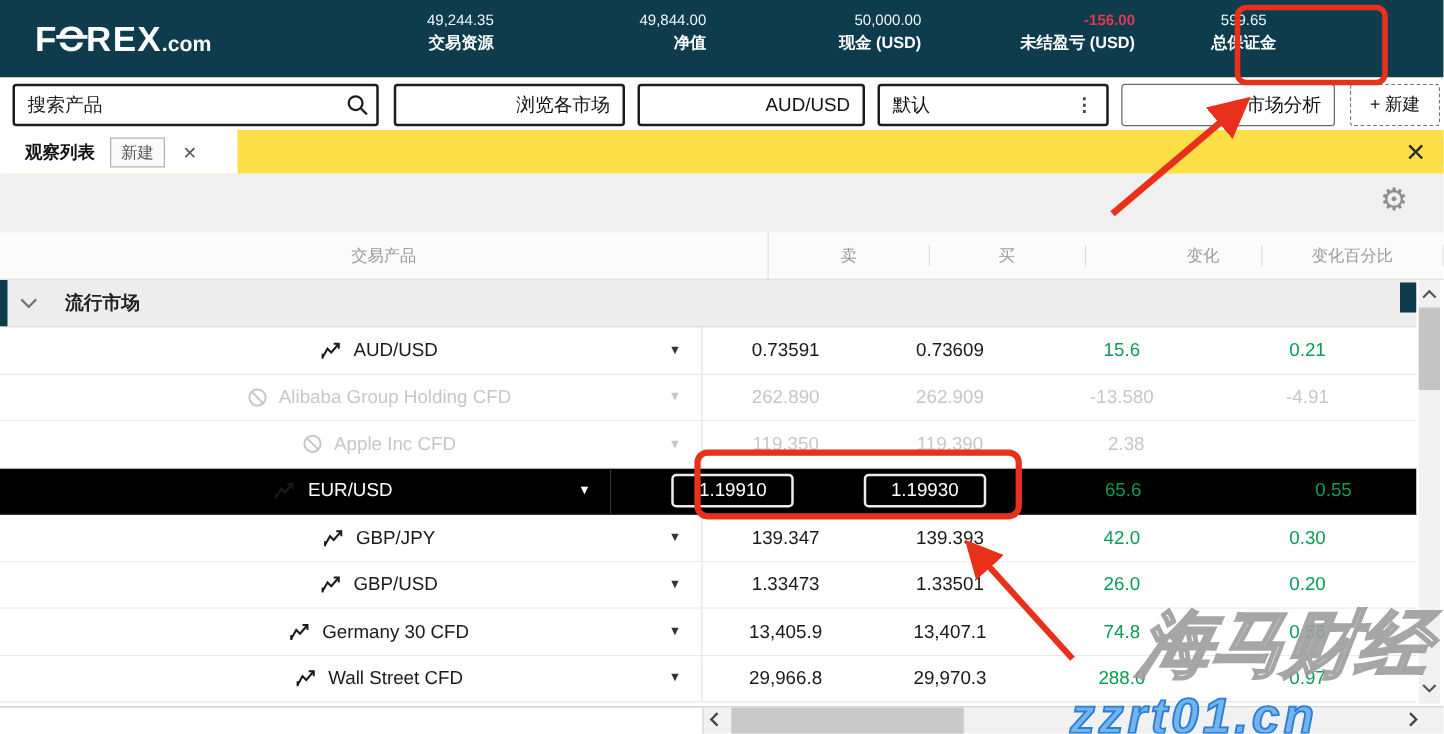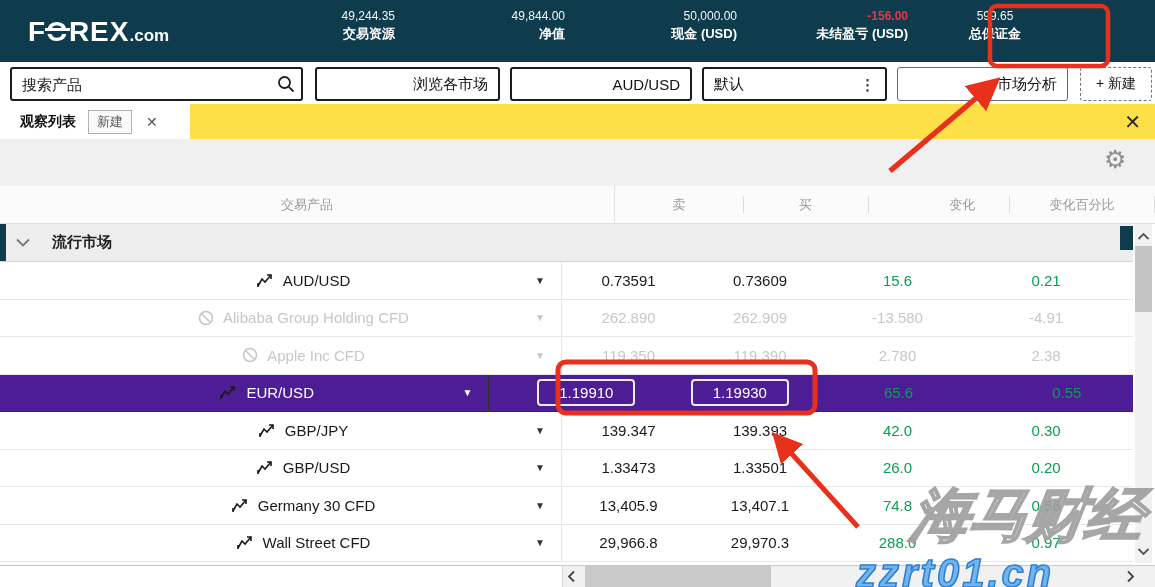--- a/index.html
+++ b/index.html
@@ -64,21 +64,21 @@
   .cell-name { width:562px; height:100%; display:flex; align-items:center; position:relative; border-right:1px solid #e4e4e4; }
   .row-icon { margin-left:46px; display:flex; align-items:center; }
   .icon-chart, .icon-disabled { display:flex; }
   .row:not(.disabled) .icon-disabled { display:none; }
   .cell-name .label { margin-left:9px; font-size:15px; color:#1a1a1a; }
   .caret { position:absolute; right:16px; color:#333; font-size:10px; }
   .cell { display:flex; align-items:center; justify-content:center; font-size:15px; color:#1a1a1a; height:100%; }
   .cell-sell { width:133px; } .cell-buy { width:130px; }
   .cell-change { width:145px; color:#0a9e54; } .cell-pct { width:152px; color:#0a9e54; }
   .row.disabled .label, .row.disabled .cell, .row.disabled .caret { color:#c7c7c7; }
-  .row.selected { background:#4c1d95; border-bottom-color:#303030;gap:39px; }
+  .row.selected { background:#000000; border-bottom-color:#303030;gap:39px; }
   .row.selected .cell-name { border-right-color:#303030; }
   .row.selected .label, .row.selected .cell-sell, .row.selected .cell-buy, .row.selected .caret { color:#fff; }
   .row.selected .cell-sell .val, .row.selected .cell-buy .val { border:2px solid #ececec; border-radius:4px; width:98px; height:27px; display:flex; align-items:center; justify-content:center; }
 
   
   .vscroll { position:absolute; left:1135px; top:224px; width:17px; height:339px; background:#f1f1f1; }
   .vthumb { position:absolute; left:0; top:22px; width:17px; height:66px; background:#c4c4c4; cursor:pointer; }
   .v-up { position:absolute; left:2px; top:3px; cursor:pointer; }
   .v-down { position:absolute; left:2px; bottom:3px; cursor:pointer; }
   .hscroll { position:absolute; left:0; top:565px; width:1155px; height:22px; border-top:1px solid #c9c9c9; background:#fff; }
@@ -245,23 +245,20 @@
             </svg>
         </span>
         <span class="label">Apple Inc CFD</span>
         <span class="caret">▼</span>
       </div>
       <div class="cell cell-sell">
           <span class="val">119.350</span>
         </div>
       <div class="cell cell-buy">
           <span class="val">119.390</span>
-        </div>
-      <div class="cell cell-change">
-          <span class="val">2.780</span>
         </div>
       <div class="cell cell-pct">
           <span class="val">2.38</span>
         </div>
     </div>
 
     <div class="row selected">
       <div class="cell cell-name">
         <span class="row-icon icon-chart">
           <svg width="17" height="15" viewBox="0 0 17 15">

